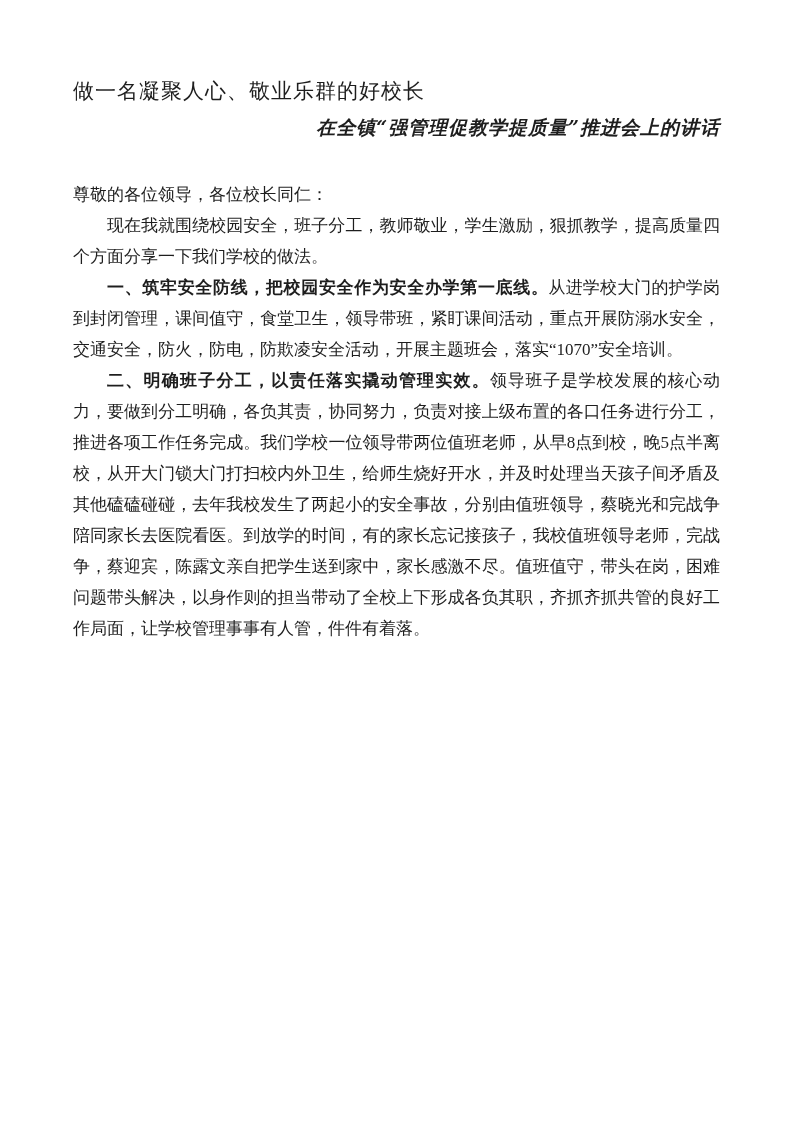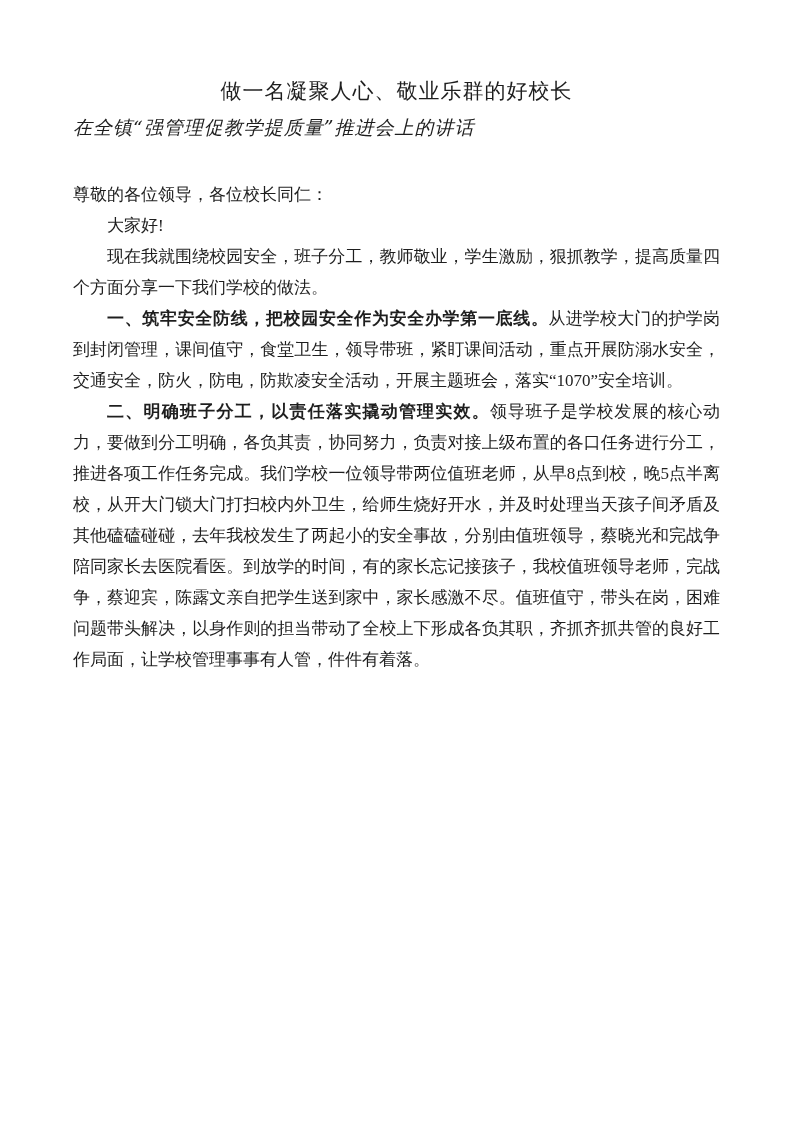--- a/index.html
+++ b/index.html
@@ -11,33 +11,33 @@
   }
   .page {
     width: 793px;
     height: 1122px;
     background: #ffffff;
     color: #1e1e1e;
     padding: 76px 73px 0 73px;
     overflow: hidden;
   }
   .doc-title {
-    text-align: center;
+    text-align: left;
     font-size: 21px;
     line-height: 30px;
     font-weight: 400;
     letter-spacing: 1px;
     margin-bottom: 7px;
     font-family: "Liberation Serif", "DejaVu Serif", serif;
   }
   .doc-subtitle {
-    text-align: left;
+    text-align: right;
     font-size: 19px;
     line-height: 29px;
-    font-weight: 400;
+    font-weight: 700;
     font-style: italic; 
     letter-spacing: 1px;
     margin-bottom: 37px;
     font-family: "DejaVu Serif", serif;
   }
   .body-text p {
     font-size: 17px;
     line-height: 31px;
     text-align: justify;
     font-family: "Liberation Serif", "DejaVu Serif", serif;
@@ -54,18 +54,17 @@
   }
 </style>
 </head>
 <body>
 
 <div class="page">
   <h1 class="doc-title">做一名凝聚人心、敬业乐群的好校长</h1>
   <h2 class="doc-subtitle">在全镇“强管理促教学提质量”推进会上的讲话</h2>
   <div class="body-text">
       <p class=""><span>尊敬的各位领导，各位校长同仁：</span></p>
-      <p class="indent"><span>大家好!</span></p>
       <p class="indent"><span>现在我就围绕校园安全，班子分工，教师敬业，学生激励，狠抓教学，提高质量四个方面分享一下我们学校的做法。</span></p>
       <p class="indent"><span class="heading">一、筑牢安全防线，把校园安全作为安全办学第一底线。</span><span>从进学校大门的护学岗到封闭管理，课间值守，食堂卫生，领导带班，紧盯课间活动，重点开展防溺水安全，交通安全，防火，防电，防欺凌安全活动，开展主题班会，落实“1070”安全培训。</span></p>
       <p class="indent"><span class="heading">二、明确班子分工，以责任落实撬动管理实效。</span><span>领导班子是学校发展的核心动力，要做到分工明确，各负其责，协同努力，负责对接上级布置的各口任务进行分工，推进各项工作任务完成。我们学校一位领导带两位值班老师，从早8点到校，晚5点半离校，从开大门锁大门打扫校内外卫生，给师生烧好开水，并及时处理当天孩子间矛盾及其他磕磕碰碰，去年我校发生了两起小的安全事故，分别由值班领导，蔡晓光和完战争陪同家长去医院看医。到放学的时间，有的家长忘记接孩子，我校值班领导老师，完战争，蔡迎宾，陈露文亲自把学生送到家中，家长感激不尽。值班值守，带头在岗，困难问题带头解决，以身作则的担当带动了全校上下形成各负其职，齐抓齐抓共管的良好工作局面，让学校管理事事有人管，件件有着落。</span></p>
     </div>
 </div>
 
 </body></html>

